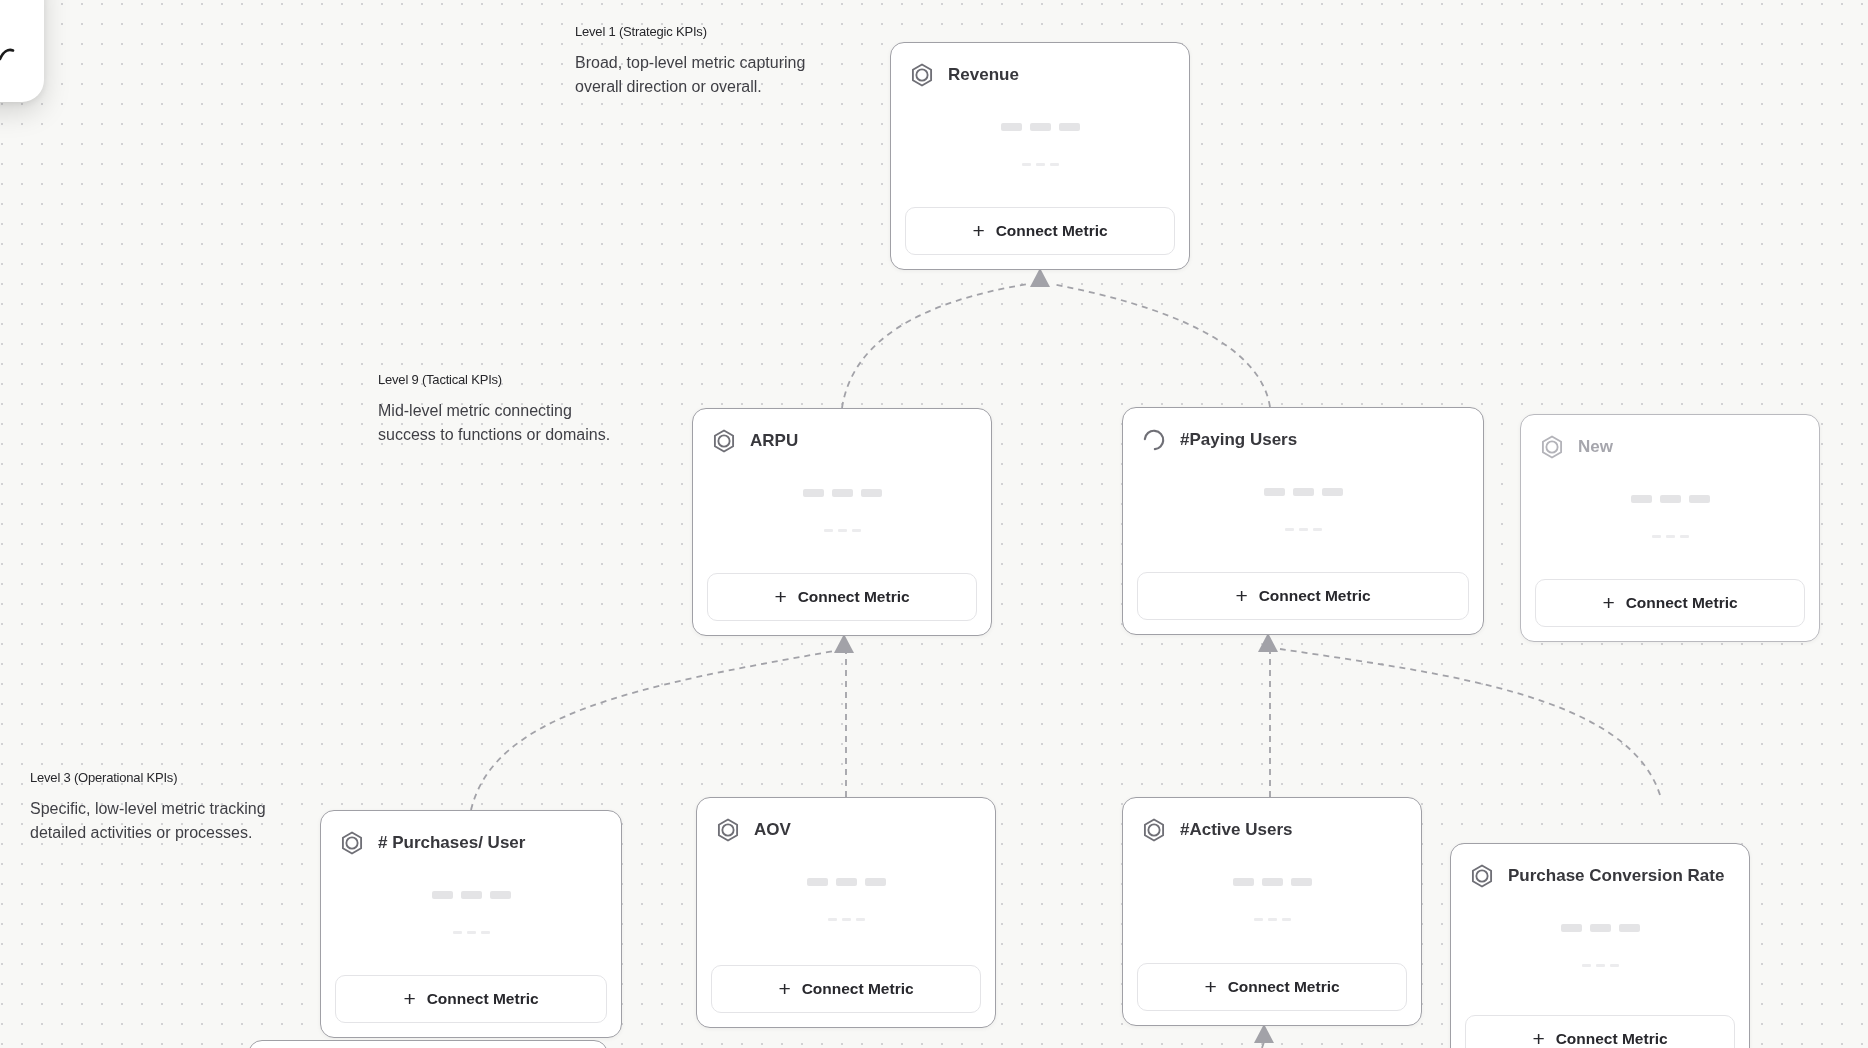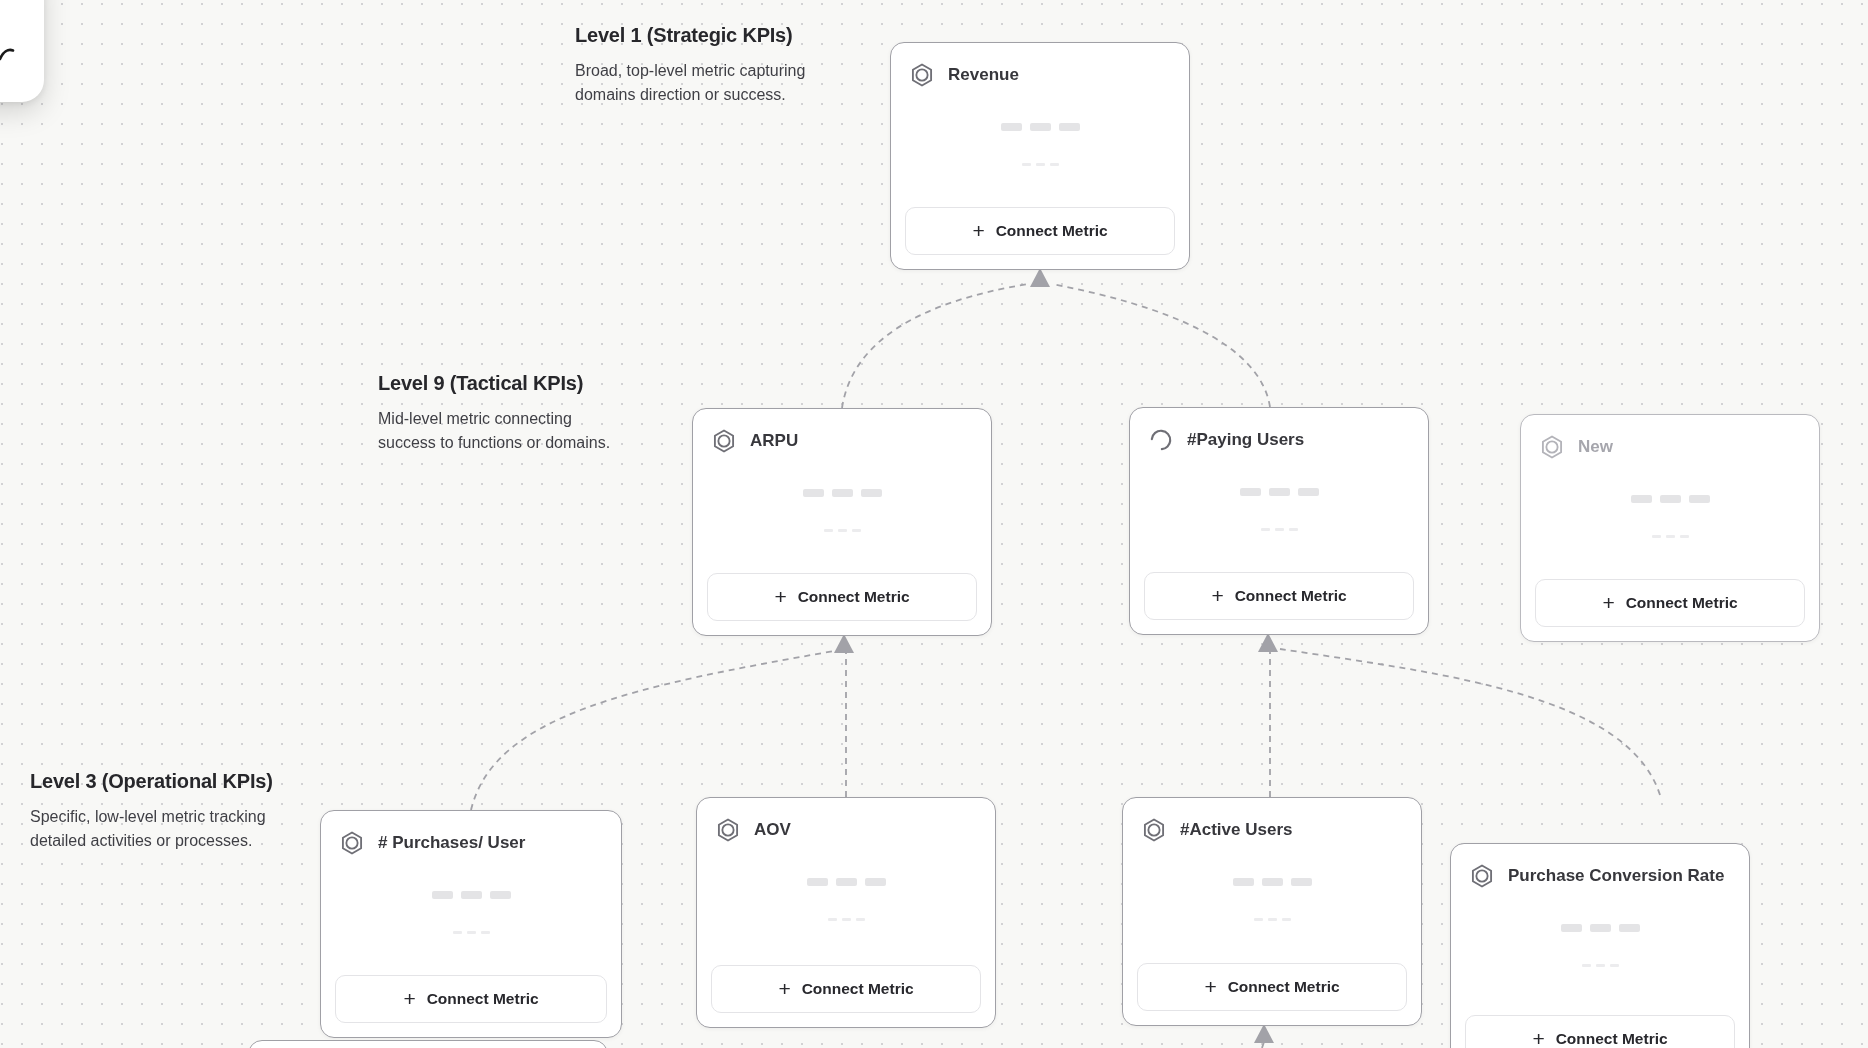--- a/index.html
+++ b/index.html
@@ -7,21 +7,21 @@
     position:relative;width:1868px;height:1048px;overflow:hidden;
     background-color:#f8f8f6;
     background-image:radial-gradient(circle,#d2d2d4 1.2px,transparent 1.4px);
     background-size:20px 20px;background-position:12px 14px;
     font-family:"Liberation Sans",sans-serif;
   }
   svg.wires{position:absolute;inset:0;pointer-events:none;}
 
   
   .level-label{position:absolute;}
-  .lvl-title{font-size:20px;font-weight:700;color:#27272b;letter-spacing:-0.2px;}
+  .lvl-title{font-size:13px;font-weight:400;color:#27272b;letter-spacing:-0.2px;}
   .lvl-desc{margin-top:12px;font-size:16px;color:#3f3f45;line-height:24px;}
 
   
   .card{
     position:absolute;background:#ffffff;border:1.5px solid #a0a0a6;border-radius:14px;
     box-shadow:0 1px 4px rgba(0,0,0,.05);box-sizing:border-box;
   }
   .card-header{display:flex;align-items:center;gap:13px;padding:19px 25px 0 18px;}
   .card-title{font-size:17px;font-weight:700;color:#37373c;white-space:nowrap;}
   .icon-box{width:26px;height:26px;flex:0 0 26px;display:flex;align-items:center;justify-content:center;}
@@ -75,21 +75,21 @@
       <path d="M 844 634 L 834 653 L 854 653 Z"></path>
       <path d="M 1268 633 L 1258 652 L 1278 652 Z"></path>
       <path d="M 1264 1024 L 1254 1043 L 1274 1043 Z"></path>
     </g>
   </svg>
 
   <div class="level-label" style="left:575px;top:24px;">
     <div class="lvl-title">Level 1 (Strategic KPIs)</div>
     <div class="lvl-desc">
       <div>Broad, top-level metric capturing</div>
-      <div>domains direction or success.</div>
+      <div>overall direction or overall.</div>
     </div>
   </div>
 
   <div class="level-label" style="left:378px;top:372px;">
     <div class="lvl-title">Level 9 (Tactical KPIs)</div>
     <div class="lvl-desc">
       <div>Mid-level metric connecting</div>
       <div>success to functions or domains.</div>
     </div>
   </div>
@@ -147,21 +147,21 @@
         <i></i>
         <i></i>
         <i></i>
       </div>
     <button class="connect-btn">
       <span class="plus">+</span>
       <span>Connect Metric</span>
     </button>
   </div>
 
-  <div class="card" style="left:1122px;top:407px;width:300px;height:228px;margin-left:7px;">
+  <div class="card" style="left:1122px;top:407px;width:362px;height:228px;">
     <div class="card-header">
       <span class="icon-box">
         <svg viewBox="0 0 24 24" width="26" height="26" fill="none">
             <circle cx="12" cy="12" r="8.5" stroke="#6f6f76" stroke-width="2" stroke-linecap="round" pathLength="100" stroke-dasharray="72 28" transform="rotate(-175 12 12)"></circle>
           </svg>
       </span>
       <span class="card-title">#Paying Users</span>
     </div>
     <div class="sk-row1">
         <i></i>

